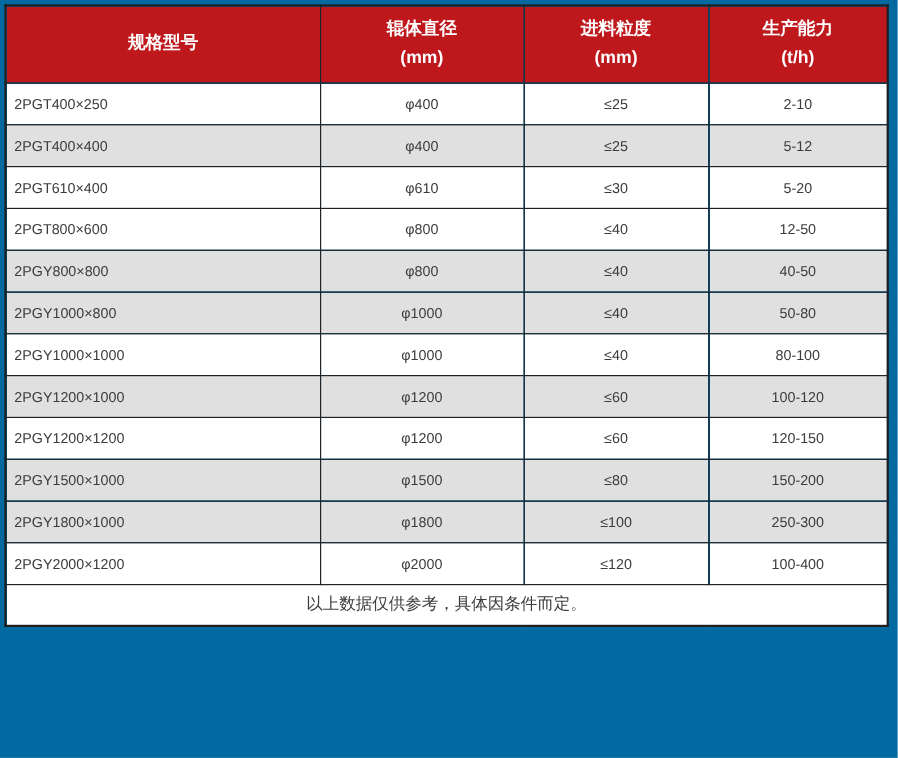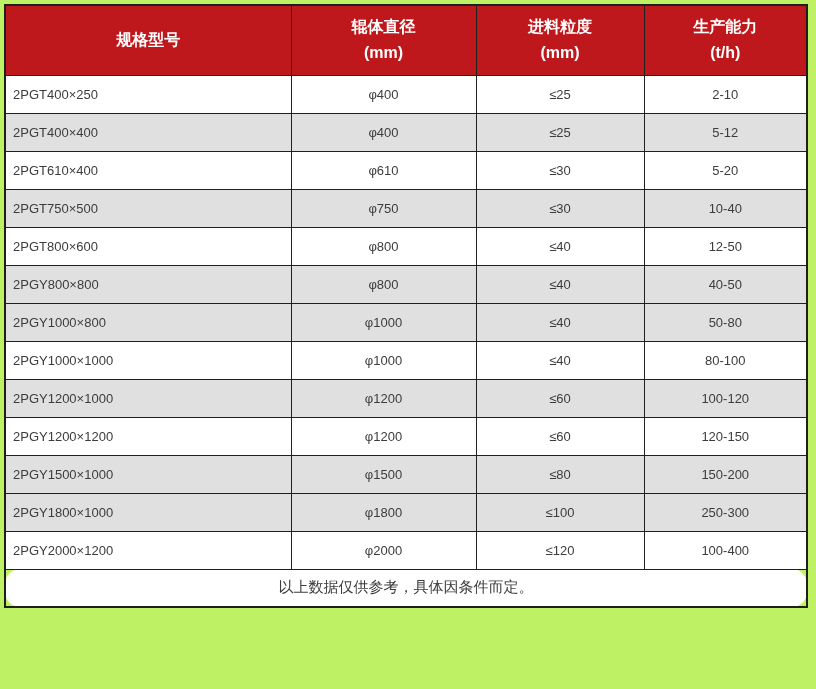--- a/index.html
+++ b/index.html
@@ -14,21 +14,21 @@
     margin:0;
     padding:0;
     background:#ffffff;
     font-family:"Liberation Sans","DejaVu Sans",sans-serif;
   }
   .page{
     width:816px;
     height:689px;
     box-sizing:border-box;
     padding:4px;
-    background:#bef264;
+    background:#0369a1;
   }
   table.spec-table{
     border-collapse:collapse;
     table-layout:fixed;
     width:802px;
     border:2px solid var(--border);
   }
   .spec-table th,
   .spec-table td{
     border:1px solid var(--border);
@@ -69,21 +69,20 @@
     text-align:left;
     padding-left:7px;
   }
   .spec-table tfoot td{
     background:var(--row-bg);
     color:var(--text);
     font-size:15px;
     height:38px;
     text-align:center;
     vertical-align:middle;
-    border-radius:15px;
   }
 </style>
 </head>
 <body>
 
 <div class="page">
   <table class="spec-table">
     <colgroup>
       <col style="width:286px">
       <col style="width:185px">
@@ -121,26 +120,20 @@
           <td class="left">2PGT400×400</td>
           <td>φ400</td>
           <td>≤25</td>
           <td>5-12</td>
         </tr>
         <tr>
           <td class="left">2PGT610×400</td>
           <td>φ610</td>
           <td>≤30</td>
           <td>5-20</td>
-        </tr>
-        <tr class="stripe">
-          <td class="left">2PGT750×500</td>
-          <td>φ750</td>
-          <td>≤30</td>
-          <td>10-40</td>
         </tr>
         <tr>
           <td class="left">2PGT800×600</td>
           <td>φ800</td>
           <td>≤40</td>
           <td>12-50</td>
         </tr>
         <tr class="stripe">
           <td class="left">2PGY800×800</td>
           <td>φ800</td>

